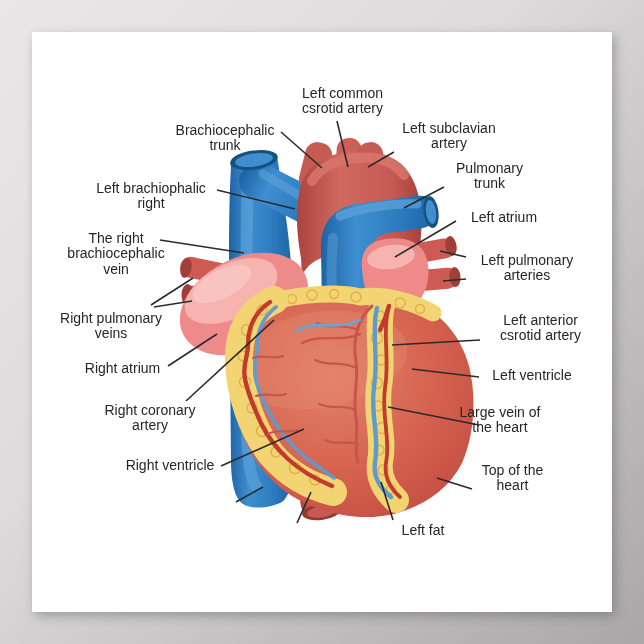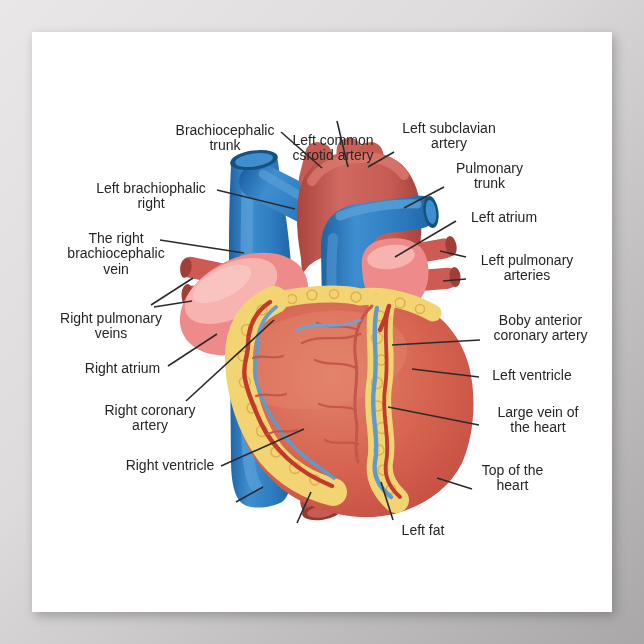--- a/index.html
+++ b/index.html
@@ -3,21 +3,21 @@
 <meta charset="utf-8">
 <style>
   html,body{margin:0;padding:0;background:#9f9d9d;}
   #screen{position:relative;width:644px;height:644px;overflow:hidden;
           background:linear-gradient(135deg,#e9e7e7 0%,#dddbdb 40%,#c2c0c0 70%,#a9a7a7 100%);
           font-family:"Liberation Sans",sans-serif;}
   .poster{position:absolute;left:32px;top:32px;width:580px;height:580px;background:#ffffff;
           box-shadow:3px 4px 10px rgba(80,80,80,.40);}
   svg.diagram{position:absolute;left:0;top:0;}
   .label{position:absolute;font-size:14px;line-height:1.1;color:#262626;letter-spacing:0;text-align:center;}
-  .ctr{text-align:center;margin-top:47px;}
+  .ctr{text-align:right;}
 </style>
 </head>
 <body>
 
 <div id="screen">
   <div class="poster"></div>
 
   <svg class="diagram" width="644" height="644" viewBox="0 0 644 644">
     <defs>
       <linearGradient id="gBlue" x1="0" y1="0" x2="1" y2="0">
@@ -196,23 +196,23 @@
       <line x1="217" y1="190" x2="295" y2="209"></line>
     </g>
   </svg>
 
   <div class="label ctr" style="left:283px;top:86px;width:100px">Left common csrotid artery</div>
   <div class="label" style="left:165px;top:123px;width:120px">Brachiocephalic trunk</div>
   <div class="label" style="left:393px;top:121px;width:112px">Left subclavian artery</div>
   <div class="label" style="left:447px;top:161px;width:85px">Pulmonary trunk</div>
   <div class="label" style="left:459px;top:210px;width:90px">Left atrium</div>
   <div class="label" style="left:472px;top:253px;width:110px">Left pulmonary arteries</div>
-  <div class="label" style="left:483px;top:313px;width:115px">Boby anterior coronary artery</div>
+  <div class="label" style="left:483px;top:313px;width:115px">Left anterior csrotid artery</div>
   <div class="label" style="left:482px;top:368px;width:100px">Left ventricle</div>
-  <div class="label" style="left:494px;top:405px;width:88px">Large vein of the heart</div>
+  <div class="label" style="left:456px;top:405px;width:88px">Large vein of the heart</div>
   <div class="label" style="left:475px;top:463px;width:75px">Top of the heart</div>
   <div class="label" style="left:388px;top:523px;width:70px">Left fat</div>
   <div class="label" style="left:115px;top:458px;width:110px">Right ventricle</div>
   <div class="label" style="left:95px;top:403px;width:110px">Right coronary artery</div>
   <div class="label" style="left:75px;top:361px;width:95px">Right atrium</div>
   <div class="label" style="left:61px;top:231px;width:110px">The right brachiocephalic vein</div>
   <div class="label" style="left:52px;top:311px;width:118px">Right pulmonary veins</div>
   <div class="label" style="left:85px;top:181px;width:132px">Left brachiophalic right</div>
 </div>
 

